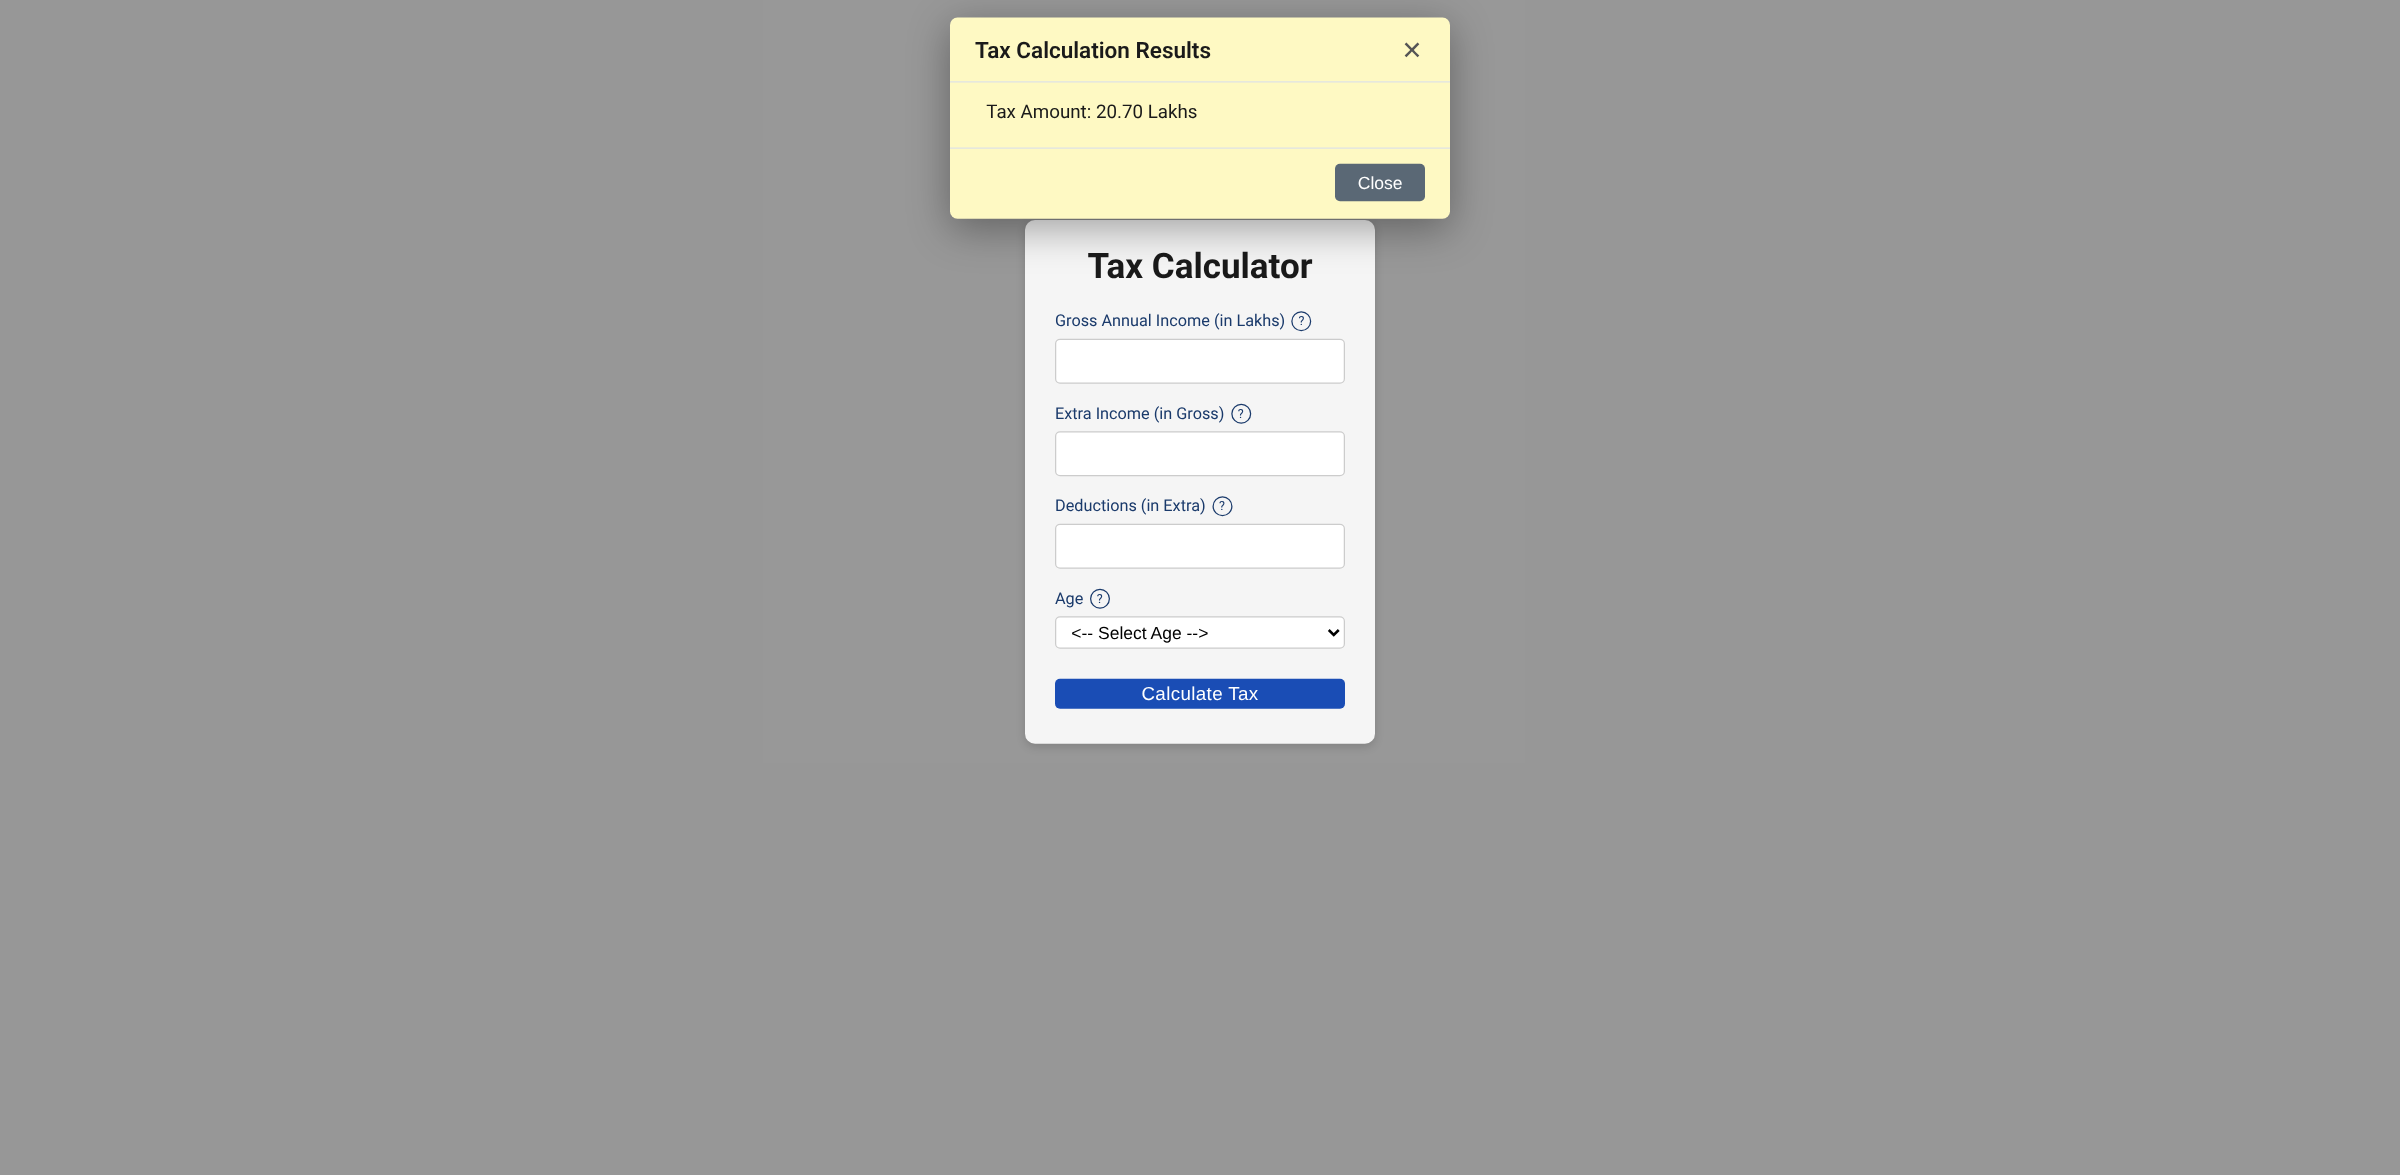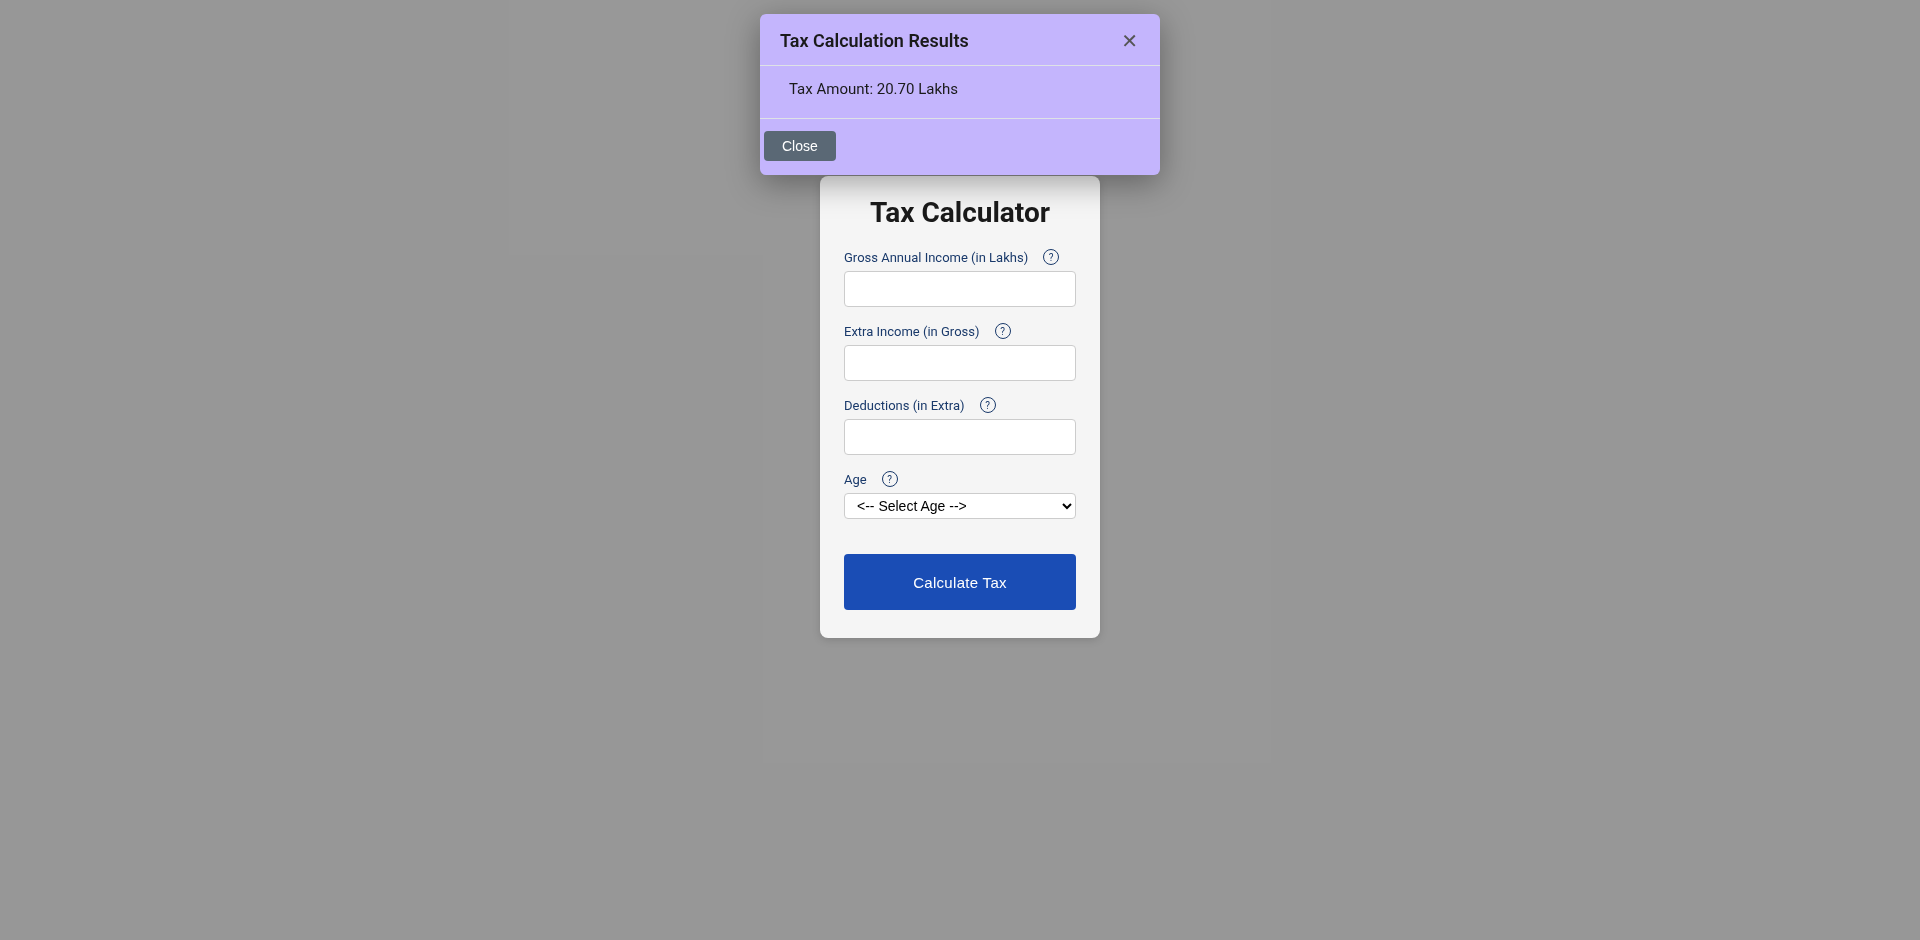--- a/index.html
+++ b/index.html
@@ -48,21 +48,21 @@
     .field-group {
       margin-bottom: 16px;
     }
 
     .field-label {
       font-size: 13px;
       color: #1a3a6b;
       margin-bottom: 6px;
       display: flex;
       align-items: center;
-      gap: 15px;
+      gap: 5px;
     }
 
     .help-icon {
       display: inline-flex;
       align-items: center;
       justify-content: center;
       width: 16px;
       height: 16px;
       border: 1.5px solid #1a3a6b;
       border-radius: 50%;
@@ -90,46 +90,46 @@
       padding: 0 8px;
       font-size: 14px;
       background: #fff;
       outline: none;
       appearance: auto;
       cursor: pointer;
     }
 
     .calculate-btn {
       width: 100%;
-      height: 56px;
+      height: 24px;
       background: #1a4db5;
       color: #fff;
       border: none;
       border-radius: 4px;
       font-size: 15px;
       font-weight: 500;
       cursor: pointer;
-      margin-top: 19px;
+      margin-top: 8px;
       letter-spacing: 0.3px;
     }
 
     
     .modal-overlay {
       position: absolute;
       inset: 0;
       display: flex;
       align-items: flex-start;
       justify-content: center;
       padding-top: 14px;
     }
 
     
     .modal {
       width: 400px;
-      background: #c4b5fd;
+      background: #fef9c3;
       border-radius: 6px;
       box-shadow: 0 8px 32px rgba(0,0,0,0.35);
       overflow: hidden;
     }
 
     .modal-header {
       display: flex;
       align-items: center;
       justify-content: space-between;
       padding: 16px 20px 14px 20px;
@@ -159,20 +159,21 @@
     }
 
     .modal-tax-amount {
       font-size: 15px;
       color: #1a1a1a;
     }
 
     .modal-footer {
       padding: 12px 20px 14px 4px;
       display: flex;
+      justify-content: flex-end;
     }
 
     .modal-close-action-btn {
       background: #5a6875;
       color: #fff;
       border: none;
       border-radius: 4px;
       padding: 7px 18px;
       font-size: 14px;
       cursor: pointer;

